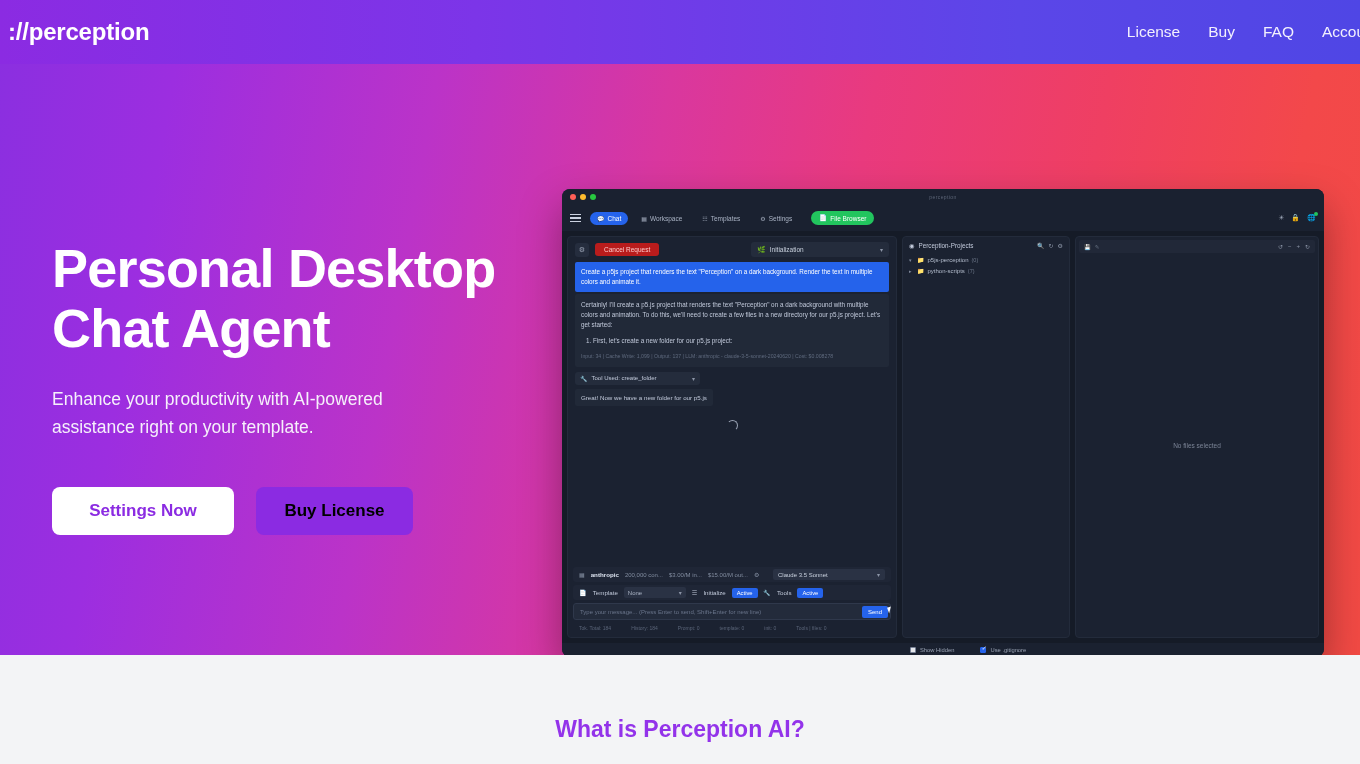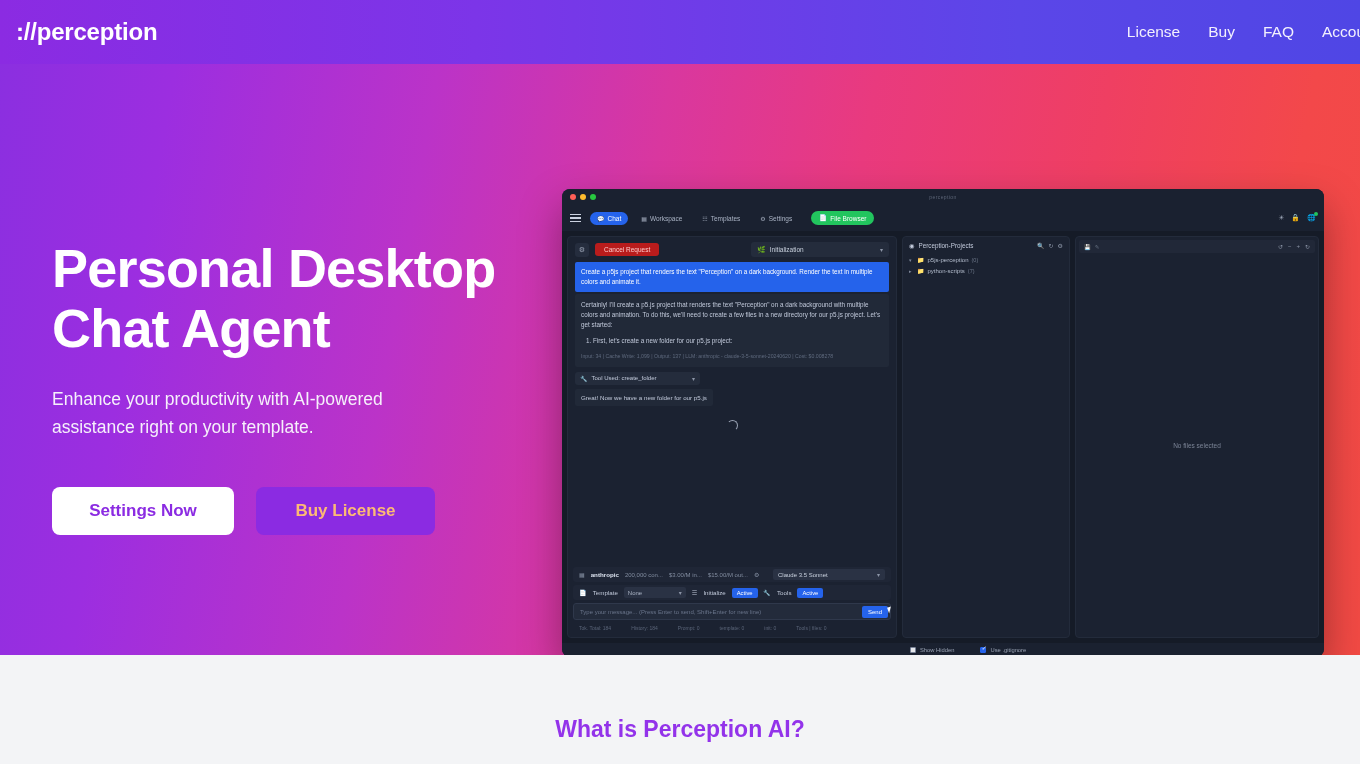--- a/index.html
+++ b/index.html
@@ -9,21 +9,21 @@
     font-family: "Liberation Sans", sans-serif;
     background: #f3f4f6;
   }
 
   
   .site-header {
     height: 64px;
     background: linear-gradient(90deg, #8b2be2 0%, #7c35e8 35%, #5b46e8 75%, #4f46e5 100%);
     display: flex; align-items: center;
     justify-content: space-between;
-    padding: 0 0 0 16px;
+    padding: 0 0 0 8px;
     position: relative;
     z-index: 5;
   }
   .brand {
     color: #ffffff;
     font-size: 24px;
     font-weight: bold;
     letter-spacing: -0.2px;
     white-space: nowrap;
   }
@@ -70,21 +70,21 @@
     border: none;
     border-radius: 8px;
     font-size: 17px;
     font-weight: bold;
     cursor: pointer;
     font-family: inherit;
     height: 48px;
     display: flex; align-items: center; justify-content: center;
   }
   .btn-primary { background: #ffffff; color: #8b2be2; width: 182px; }
-  .btn-secondary { background: #8b2be2; color: #fdba74; width: 179px; }
+  .btn-secondary { background: #8b2be2; color: #000000; width: 157px; }
 
   
   .app-window {
     position: absolute;
     left: 562px; top: 125px;
     width: 762px; height: 468px;
     background: #1c2333;
     border-radius: 8px;
     box-shadow: 0 18px 42px rgba(0,0,0,.35);
     overflow: hidden;

